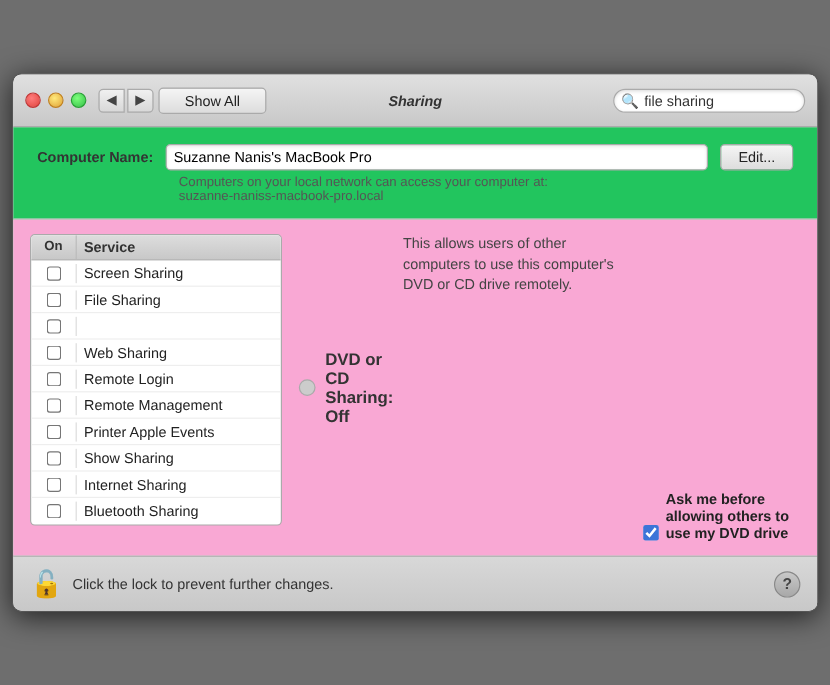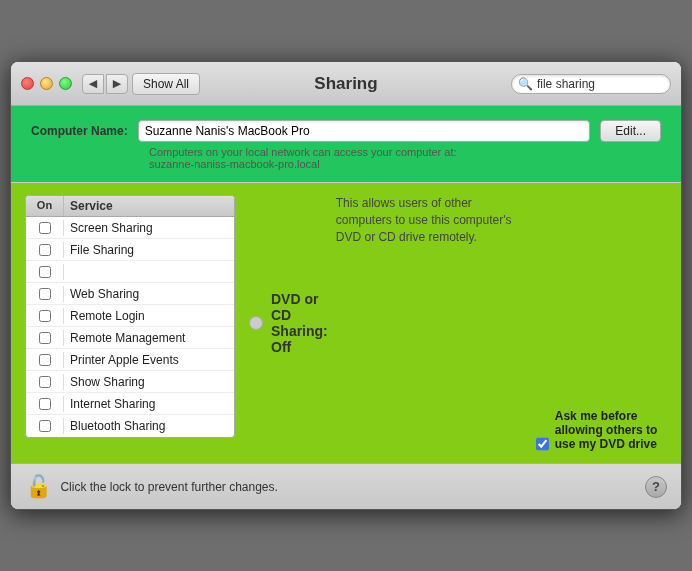--- a/index.html
+++ b/index.html
@@ -81,35 +81,36 @@
       border-radius: 4px 0 0 4px;
     }
     .nav-btn:last-child {
       border-radius: 0 4px 4px 0;
     }
 
     .show-all-btn {
       background: linear-gradient(to bottom, #f5f5f5, #ddd);
       border: 1px solid #aaa;
       border-radius: 4px;
-      padding: 2px 10px;
+      padding: 2px 21px;
       font-size: 12px;
       color: #222;
       cursor: pointer;
       margin-left: 4px;
       height: 22px;
     }
 
     .titlebar-title {
       position: absolute;
       left: 50%;
       transform: translateX(-50%);
-      font-size: 17px;
-      font-weight: bold;
-      color: #333;
+      font-size: 12px;
+      font-weight: bold;
+      color: #333;
+      font-style: italic;
     }
 
     .search-box {
       margin-left: auto;
       display: flex;
       align-items: center;
       background: white;
       border: 1px solid #aaa;
       border-radius: 12px;
       padding: 2px 6px;
@@ -183,21 +184,21 @@
       color: #555;
       padding-left: 118px;
     }
 
     
     .main-content {
       display: flex;
       padding: 12px 14px;
       gap: 14px;
       min-height: 280px;
-      background: #84cc16;
+      background: #f9a8d4;
     }
 
     
     .services-panel {
       width: 210px;
       flex-shrink: 0;
     }
 
     .services-table {
       border: 1px solid #aaa;

